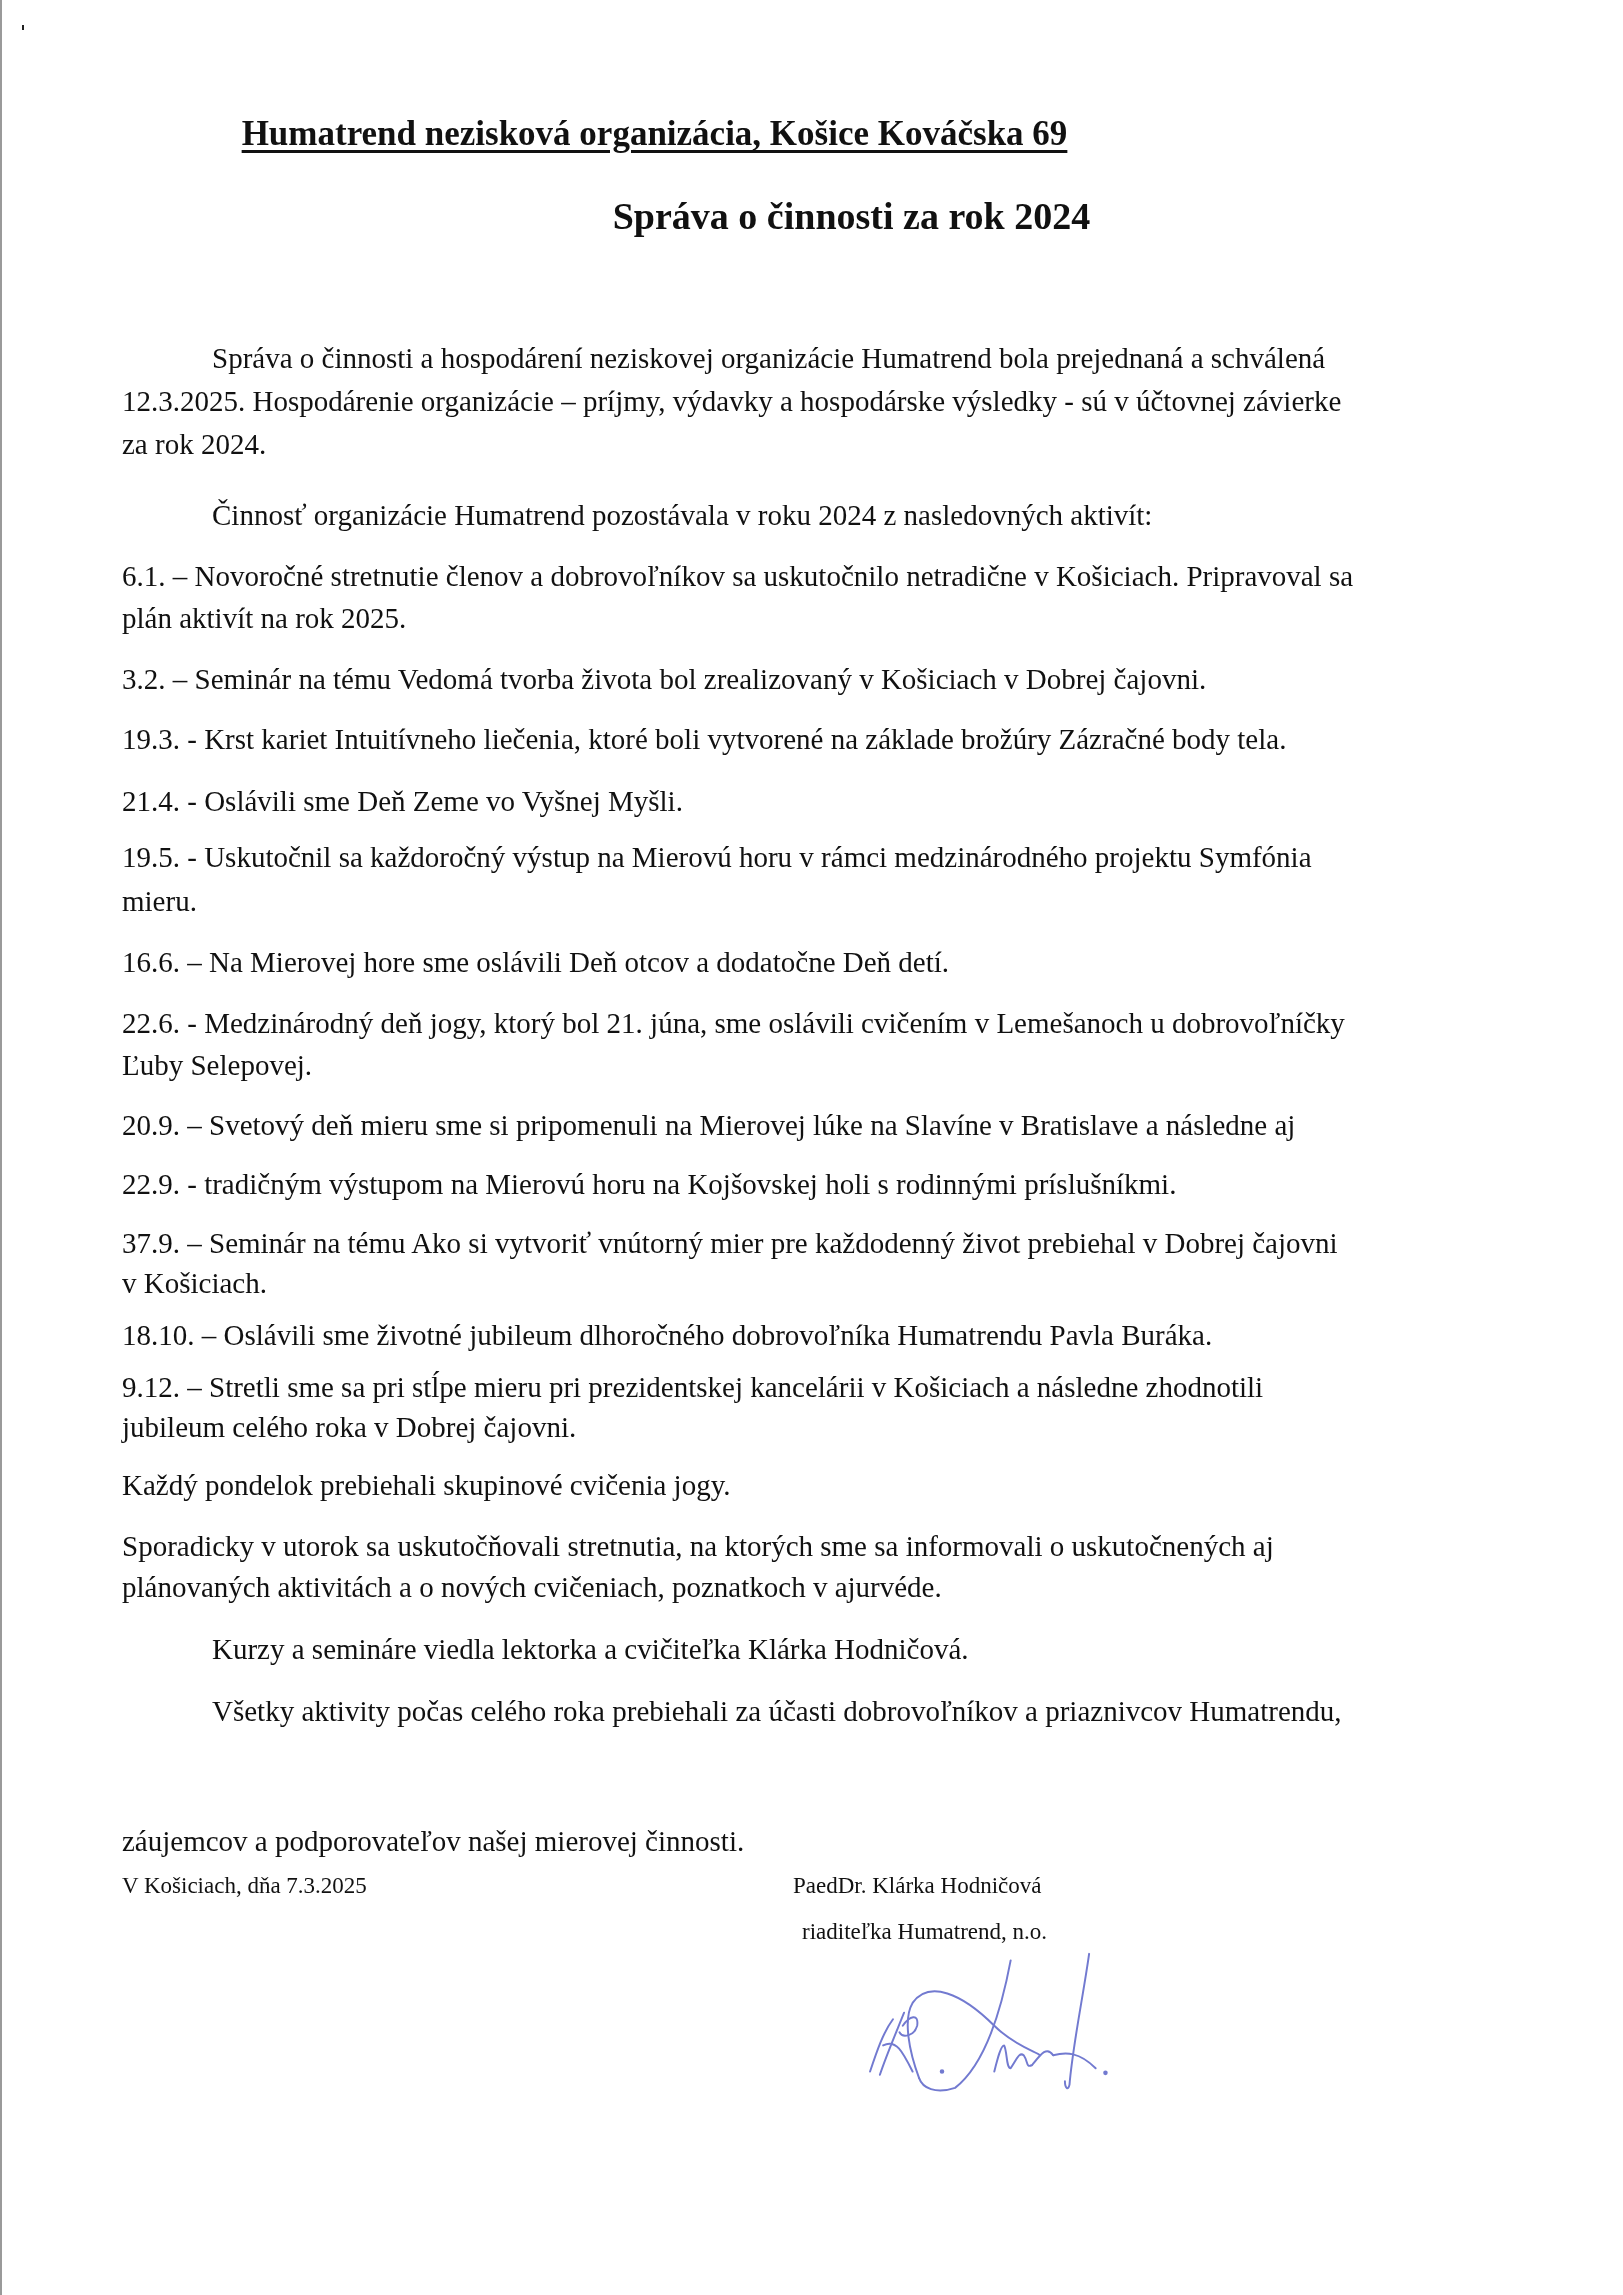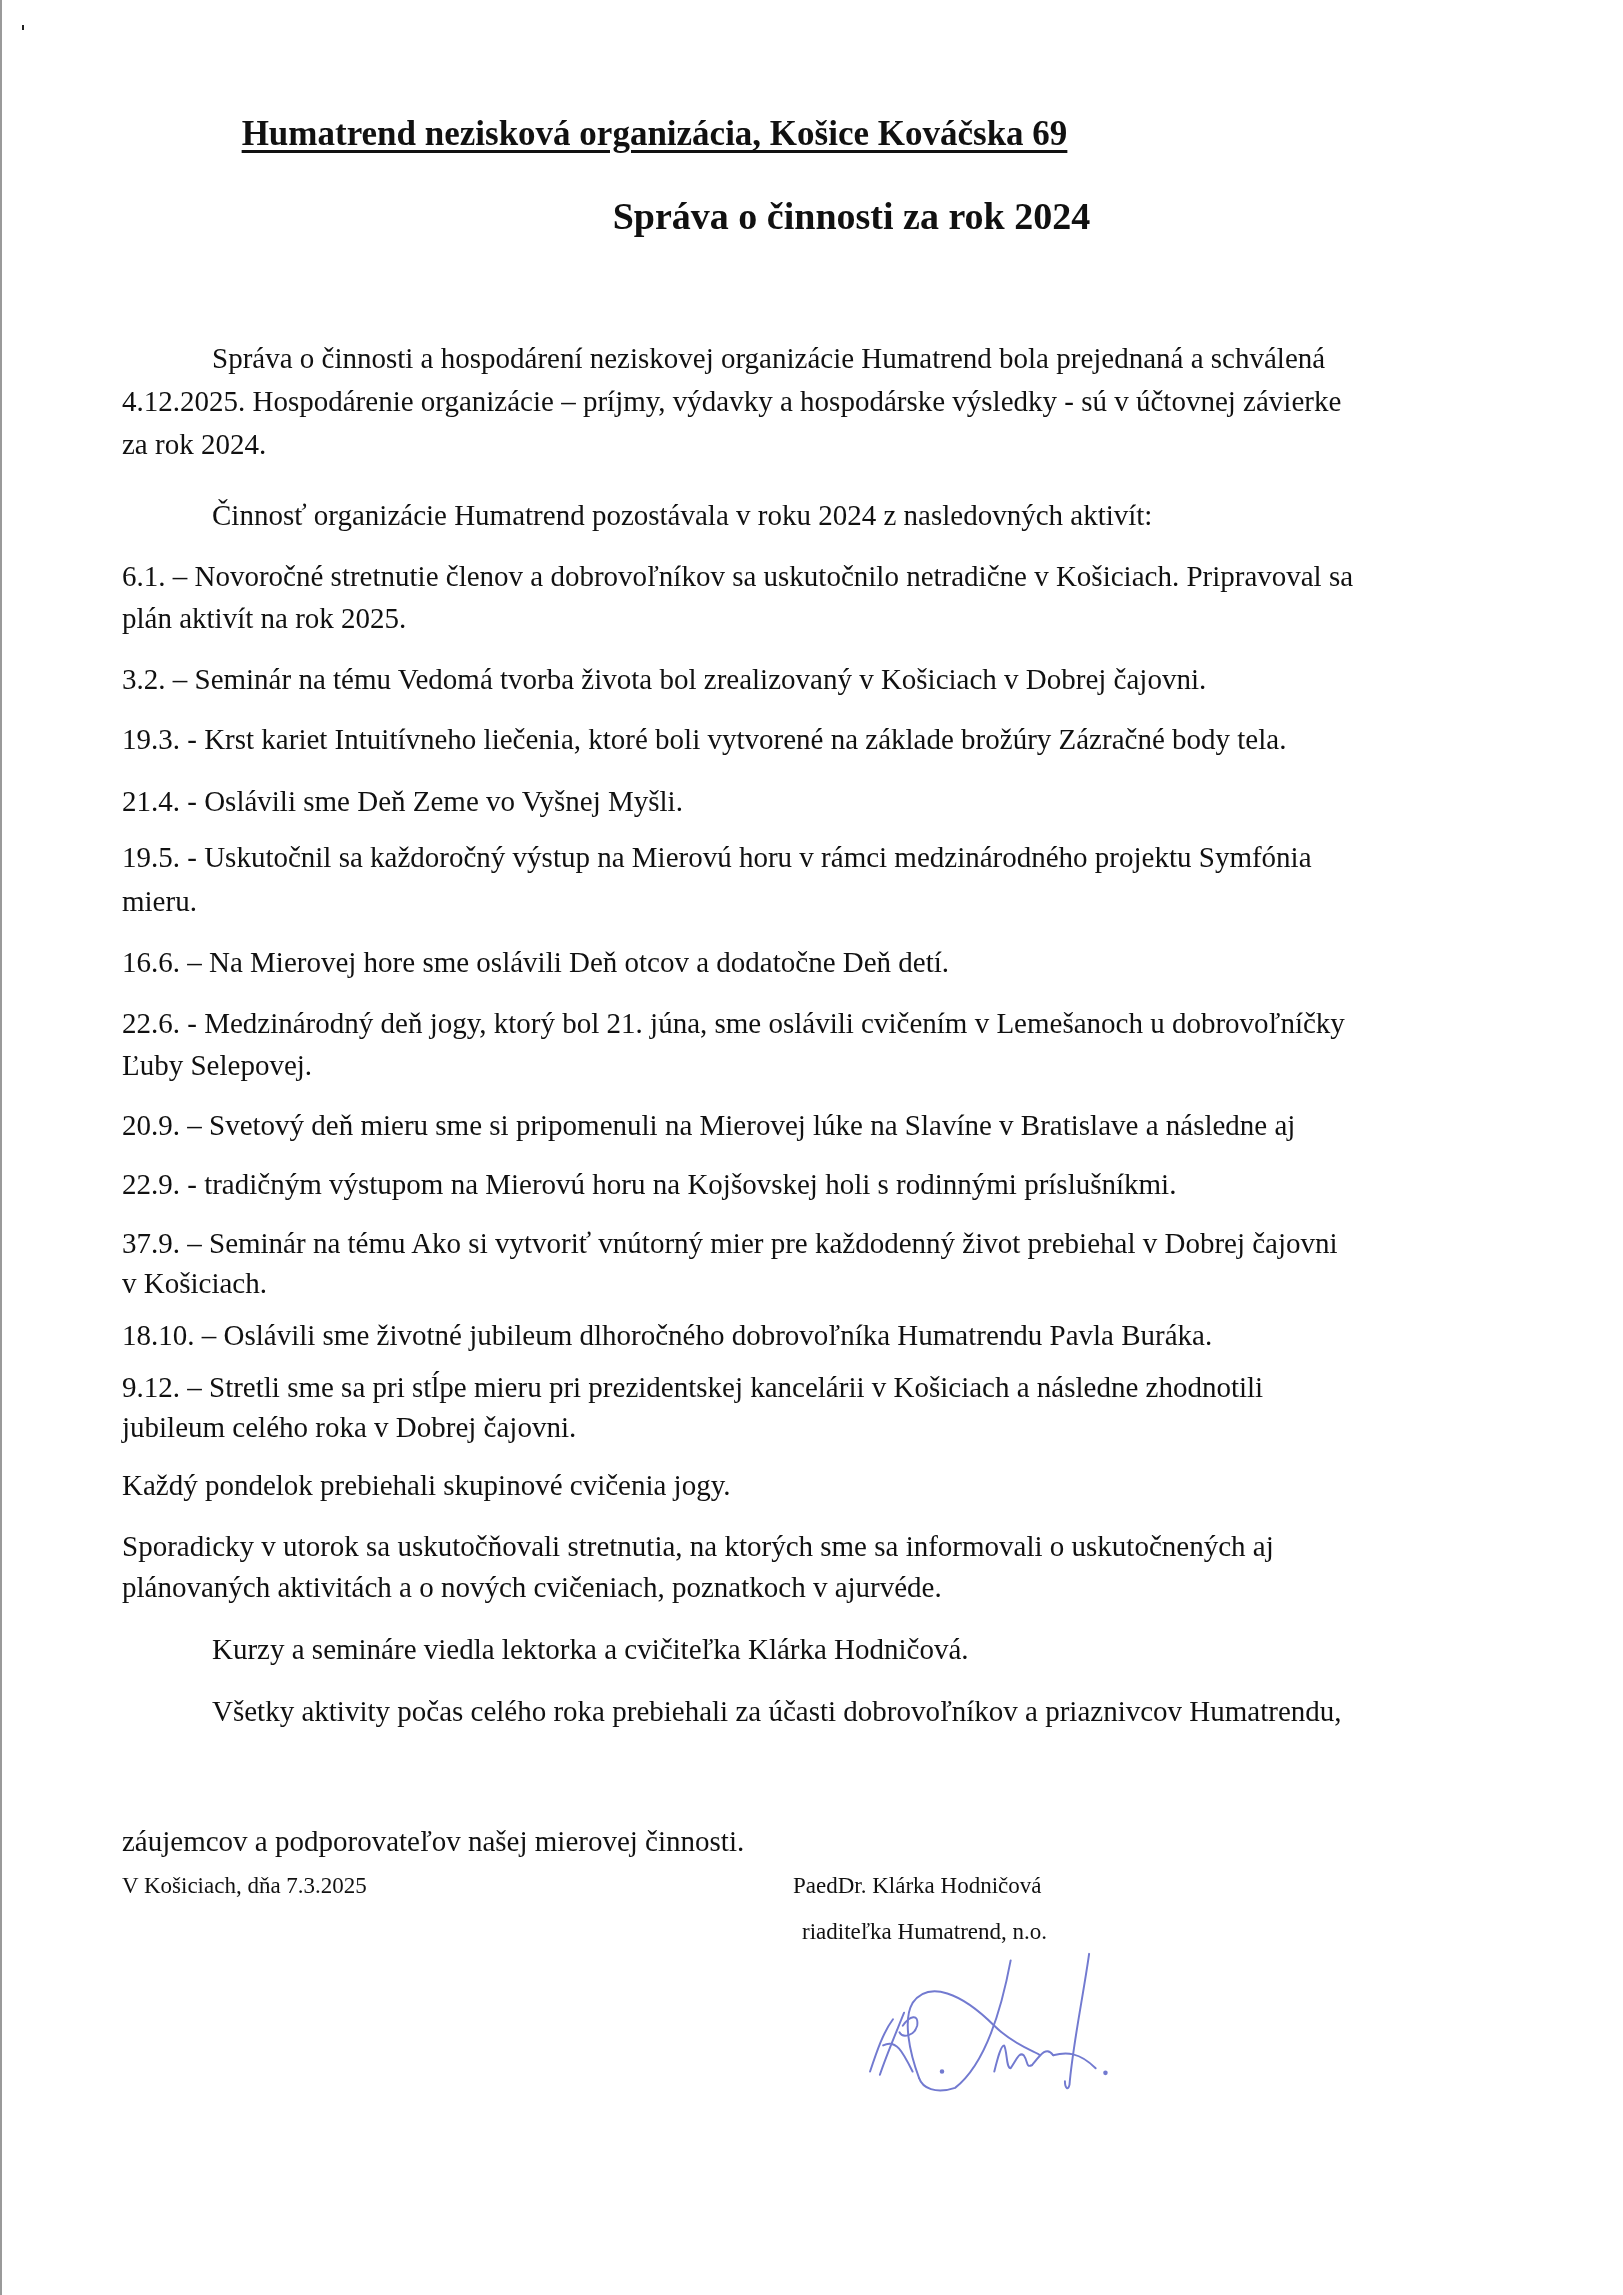--- a/index.html
+++ b/index.html
@@ -78,21 +78,21 @@
 
 <div class="page-edge"></div>
 <div class="speck"></div>
 
 <div class="header-title">
   <span>Humatrend nezisková organizácia, Košice Kováčska 69</span>
 </div>
 <div class="report-title">Správa o činnosti za rok 2024</div>
 
 <div class="line indent" style="top:342px">Správa o činnosti a hospodárení neziskovej organizácie Humatrend bola prejednaná a schválená</div>
-<div class="line" style="top:385px">4.12.2025. Hospodárenie organizácie – príjmy, výdavky a hospodárske výsledky -  sú v účtovnej závierke</div>
+<div class="line" style="top:385px">12.3.2025. Hospodárenie organizácie – príjmy, výdavky a hospodárske výsledky -  sú v účtovnej závierke</div>
 <div class="line" style="top:428px">za rok 2024.</div>
 
 <div class="line indent" style="top:499px">Činnosť organizácie Humatrend pozostávala v roku 2024 z nasledovných aktivít:</div>
 
 <div class="line" style="top:560px">6.1. – Novoročné stretnutie členov a dobrovoľníkov sa uskutočnilo netradične v Košiciach. Pripravoval sa</div>
 <div class="line" style="top:602px">plán aktivít na rok 2025.</div>
 
 <div class="line" style="top:663px">3.2. – Seminár na tému Vedomá tvorba života bol zrealizovaný v Košiciach v Dobrej čajovni.</div>
 
 <div class="line" style="top:723px">19.3. - Krst kariet Intuitívneho liečenia, ktoré boli vytvorené na základe  brožúry Zázračné body tela.</div>

